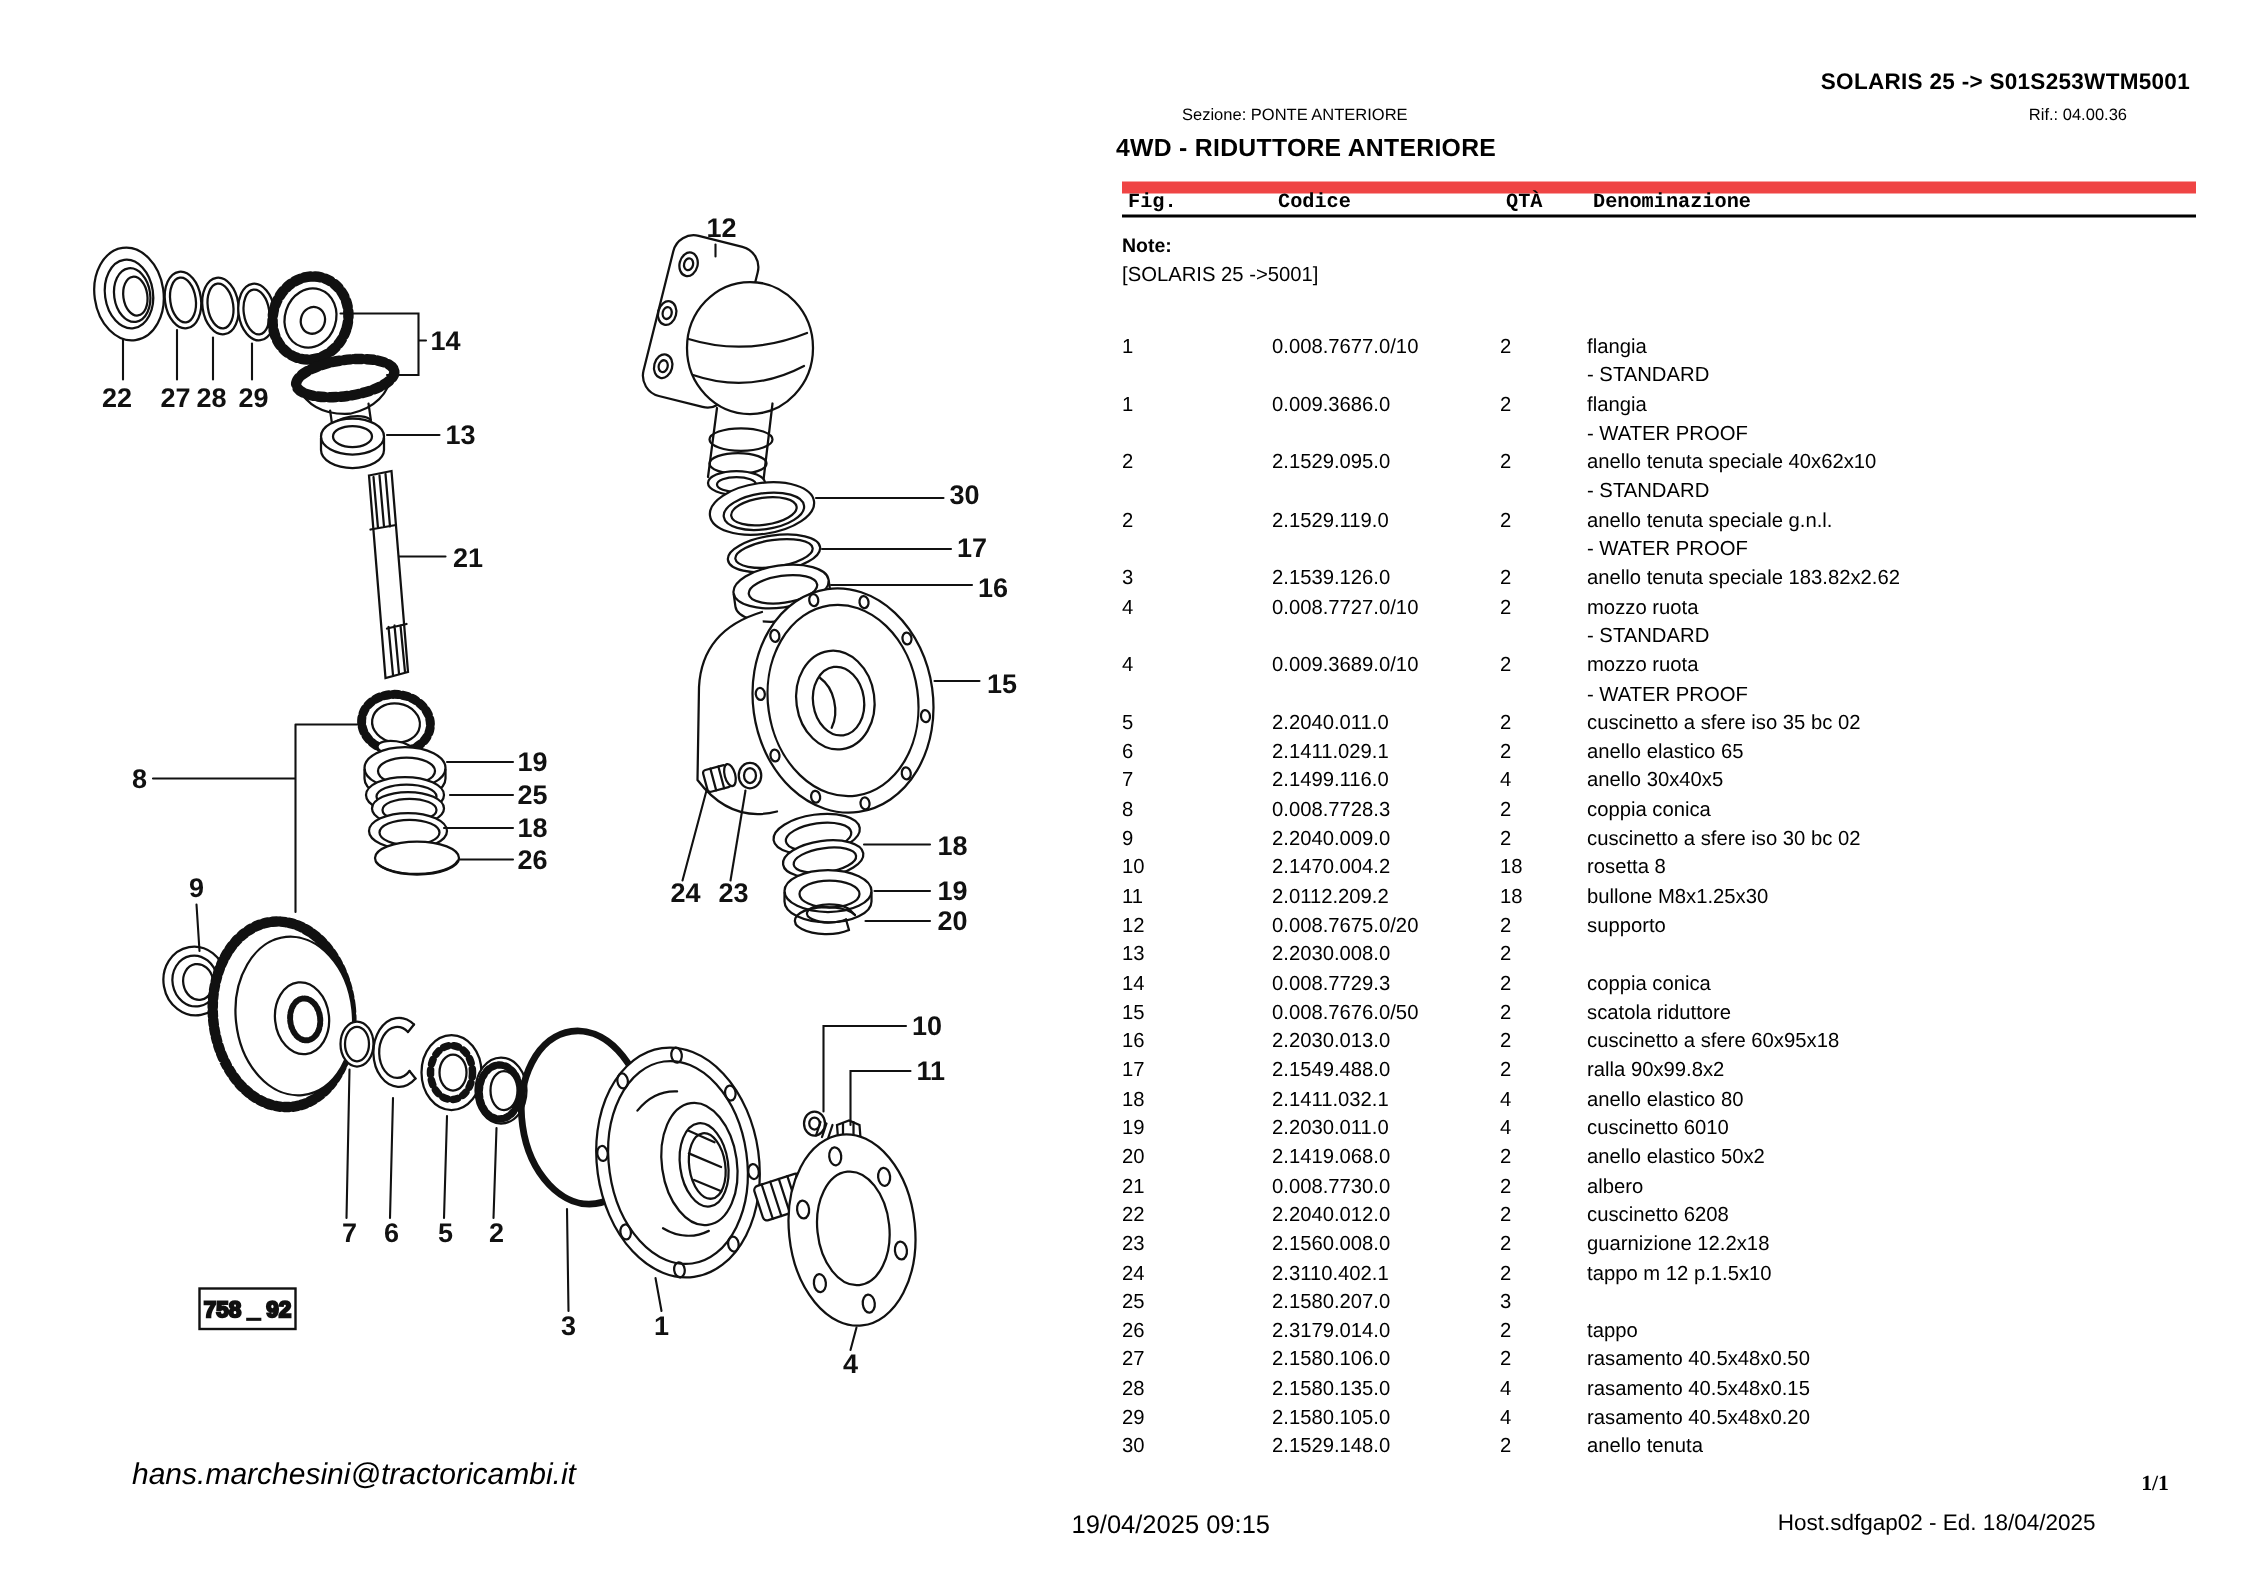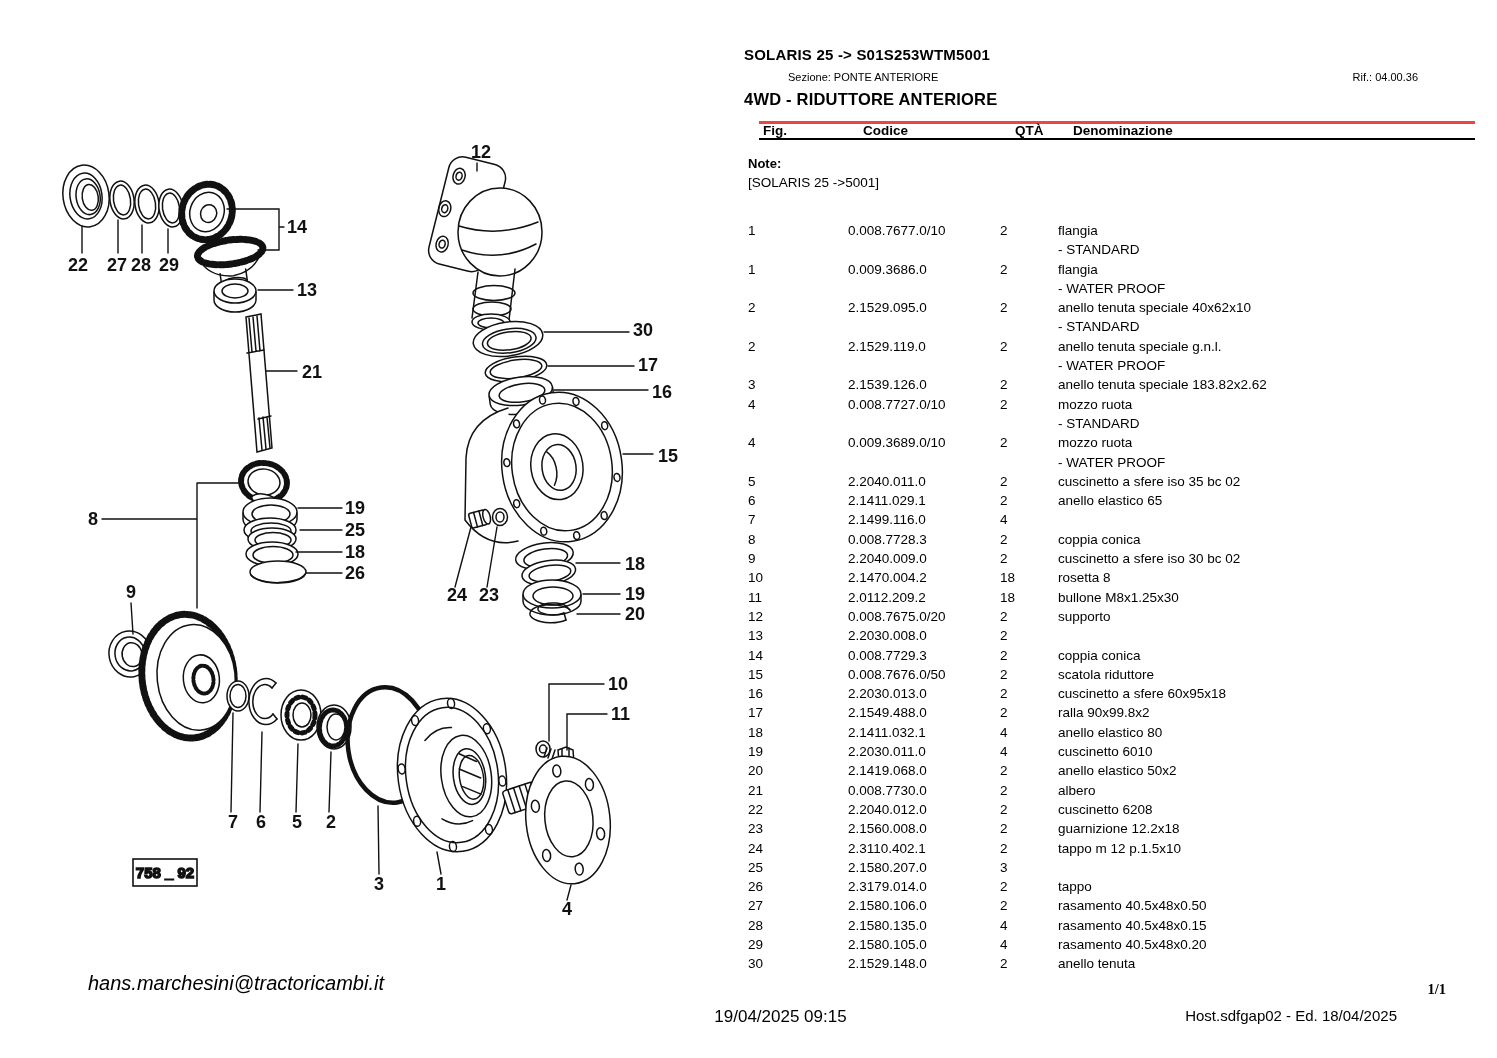--- a/index.html
+++ b/index.html
@@ -1,28 +1,28 @@
 <!DOCTYPE html>
 <html><head>
 <meta charset="utf-8">
 <style>
   html,body{margin:0;padding:0;background:#fff;}
   .page{position:relative;width:1497px;height:1058px;background:#fff;overflow:hidden;
         font-family:"Liberation Sans",sans-serif;color:#000;}
   svg text{font-family:"Liberation Sans",sans-serif;font-weight:bold;font-size:18px;fill:#111;}
   .fig-box-text{font-size:15px;}
   .right-panel{position:absolute;left:744px;top:0;width:716px;height:1058px;}
-  .model-line{position:absolute;top:46px;left:0;width:100%;text-align:left;
+  .model-line{position:absolute;top:46px;left:0;width:100%;text-align:right;
               font-weight:bold;font-size:15px;letter-spacing:0.2px;}
   .section-line{position:absolute;top:71px;left:0;width:100%;font-size:11px;margin-left:44px;}
   .rif{position:absolute;right:86px;top:0;}
   .main-title{position:absolute;top:90px;left:0;font-size:16.5px;font-weight:bold;letter-spacing:0.2px;}
-  .thead{position:absolute;top:121px;left:15px;width:100%;border-top:3px solid #ef4444;
+  .thead{position:absolute;top:121px;left:4px;width:100%;border-top:8px solid #ef4444;
          border-bottom:2px solid #000;height:14px;display:grid;
-         grid-template-columns:100px 152px 58px 1fr;padding:0;box-sizing:content-box;}
+         grid-template-columns:100px 152px 58px 1fr;padding:0;box-sizing:content-box;font-family:Liberation Mono, monospace;}
   .thead .cell{font-weight:bold;font-size:13.5px;line-height:14px;padding-left:4px;}
   .note-label{position:absolute;top:156px;left:4px;font-size:13px;font-weight:bold;}
   .note-value{position:absolute;top:175px;left:4px;font-size:13.5px;}
   .rows{position:absolute;top:221px;left:0;width:100%;font-size:13.5px;line-height:19.3px;}
   .prow{display:grid;grid-template-columns:100px 152px 58px 1fr;}
   .prow .cell{padding-left:4px;white-space:nowrap;}
   .footer-email{position:absolute;left:88px;top:972px;font-size:20px;font-style:italic;}
   .footer-date{position:absolute;left:0;top:1007px;width:100%;text-align:center;font-size:17px;padding-left:32px;}
   .footer-host{position:absolute;right:100px;top:1007px;font-size:15px;}
   .page-num{position:absolute;right:51px;top:981px;font-size:14.5px;font-weight:bold;
@@ -433,20 +433,23 @@
           <div class="cell">2.1411.029.1</div>
           <div class="cell">2</div>
           <div class="cell">
             <div>anello elastico 65</div>
           </div>
         </div>
         <div class="prow">
           <div class="cell">7</div>
           <div class="cell">2.1499.116.0</div>
           <div class="cell">4</div>
+          <div class="cell">
+            <div>anello 30x40x5</div>
+          </div>
         </div>
         <div class="prow">
           <div class="cell">8</div>
           <div class="cell">0.008.7728.3</div>
           <div class="cell">2</div>
           <div class="cell">
             <div>coppia conica</div>
           </div>
         </div>
         <div class="prow">

